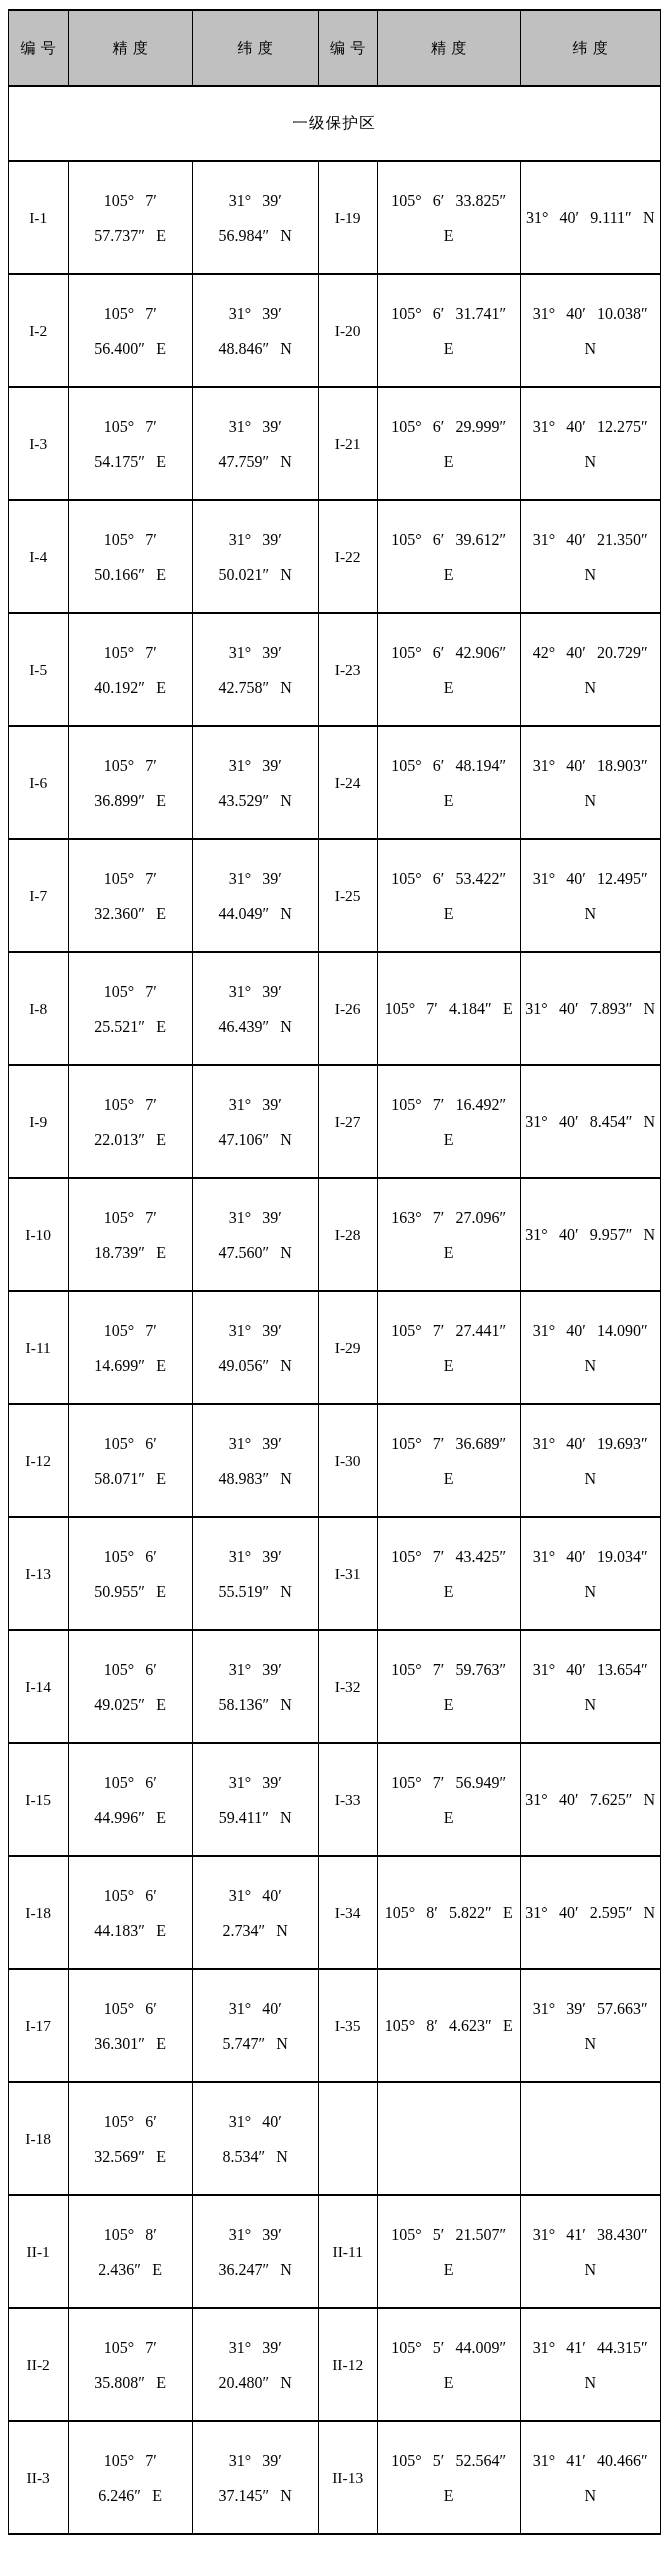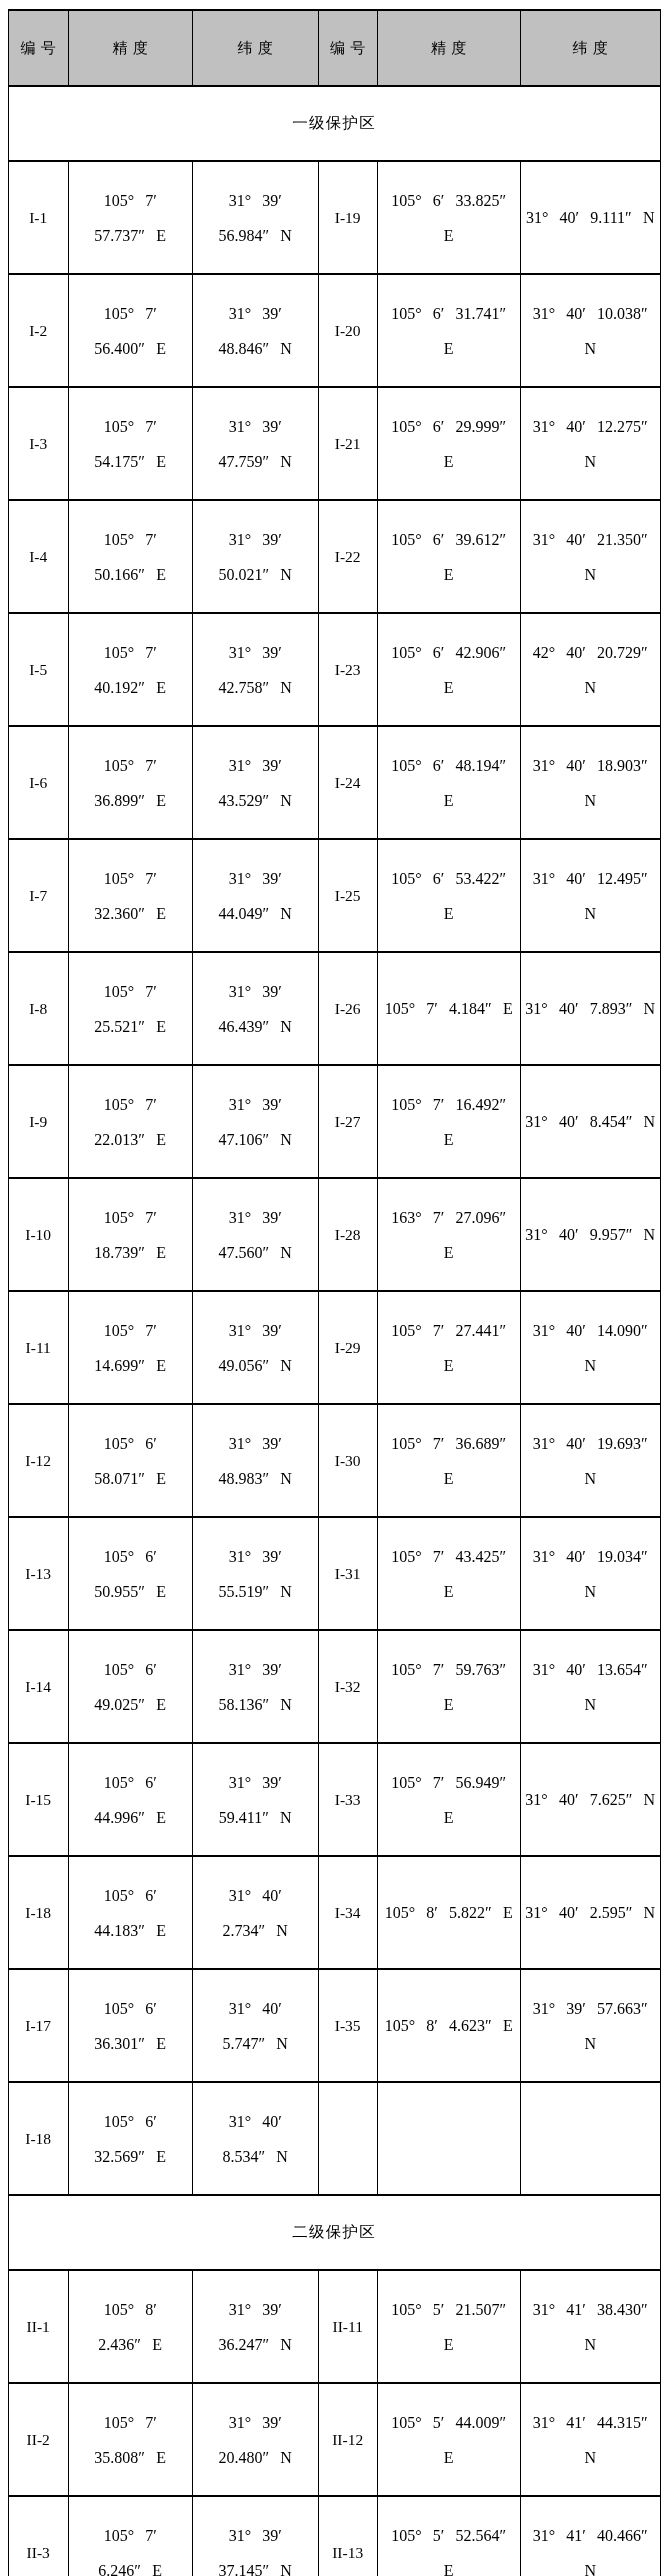--- a/index.html
+++ b/index.html
@@ -299,23 +299,20 @@
     <td class="id-cell">I-18</td>
     <td>105° 6′
 32.569″ E</td>
     <td>31° 40′
 8.534″ N</td>
     <td class="id-cell"></td>
     <td></td>
     <td></td>
   </tr>
 
-  <tr class="section-row">
-    <td colspan="6">二级保护区</td>
-  </tr>
 
   <tr class="data-row">
     <td class="id-cell">II-1</td>
     <td>105° 8′
 2.436″ E</td>
     <td>31° 39′
 36.247″ N</td>
     <td class="id-cell">II-11</td>
     <td>105° 5′ 21.507″
 E</td>

